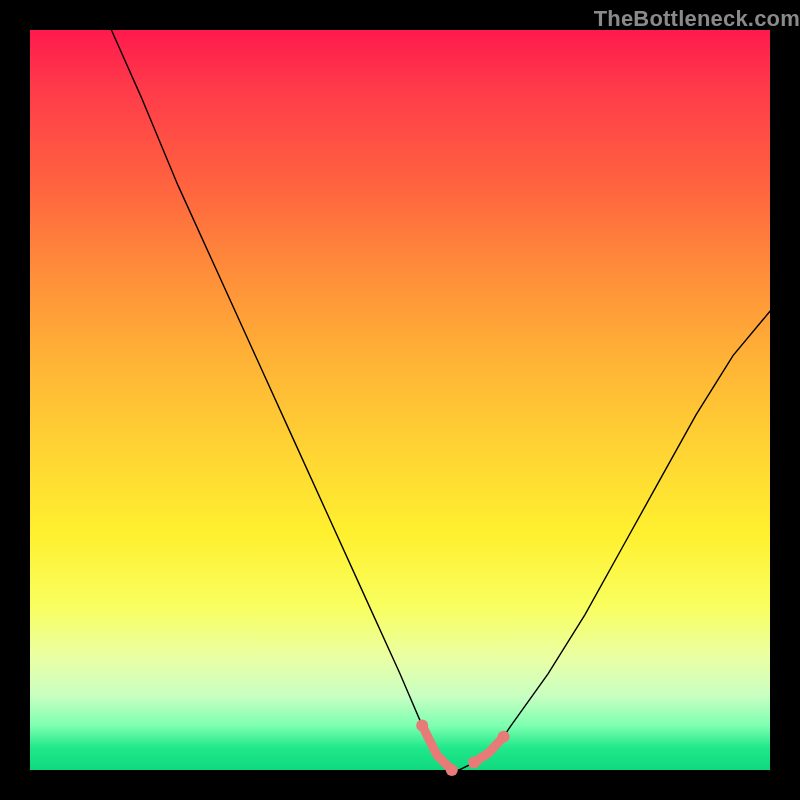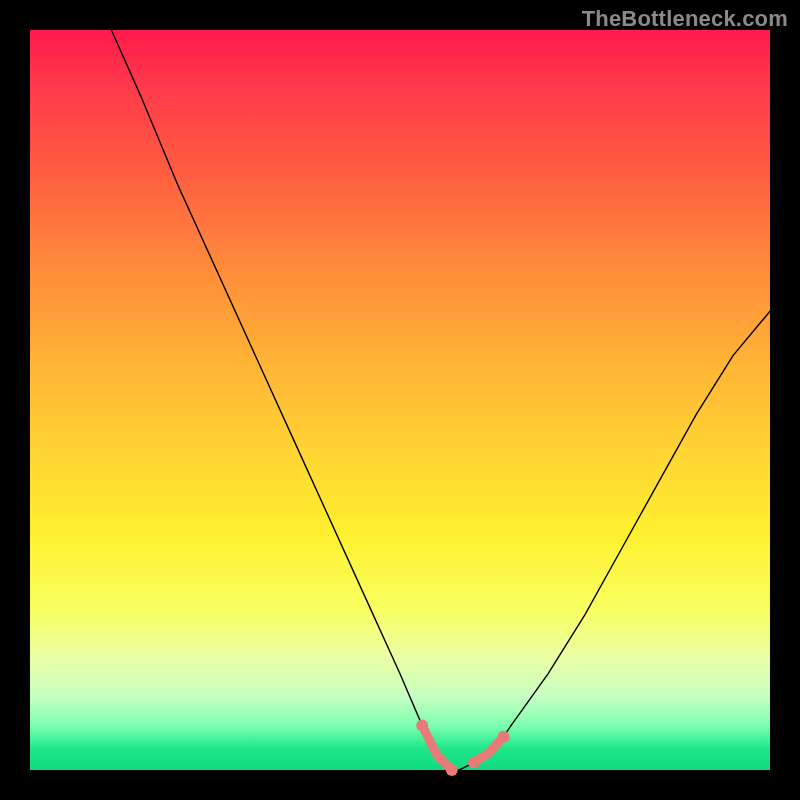--- a/index.html
+++ b/index.html
@@ -37,21 +37,21 @@
       #e9ffa6 85%,
       #c8ffc2 90%,
       #7dffb0 94%,
       #20e88a 97%,
       #0fd97f 100%
     );
   }
   .watermark {
     position: absolute;
     top: 6px;
-    right: 12px;
+    right: 0;
     color: #8a8a8a;
     font-size: 22px;
     font-weight: 600;
     letter-spacing: 0.2px;
     user-select: none;
   }
   svg.curve {
     position: absolute;
     left: 30px;
     top: 30px;

